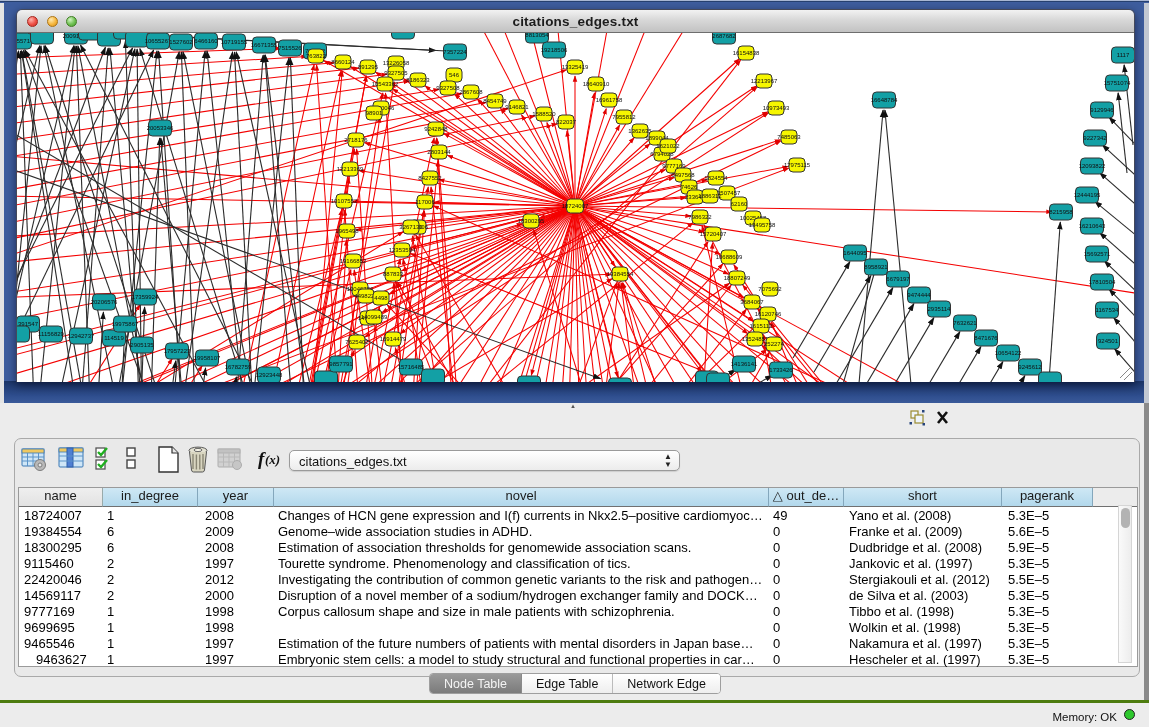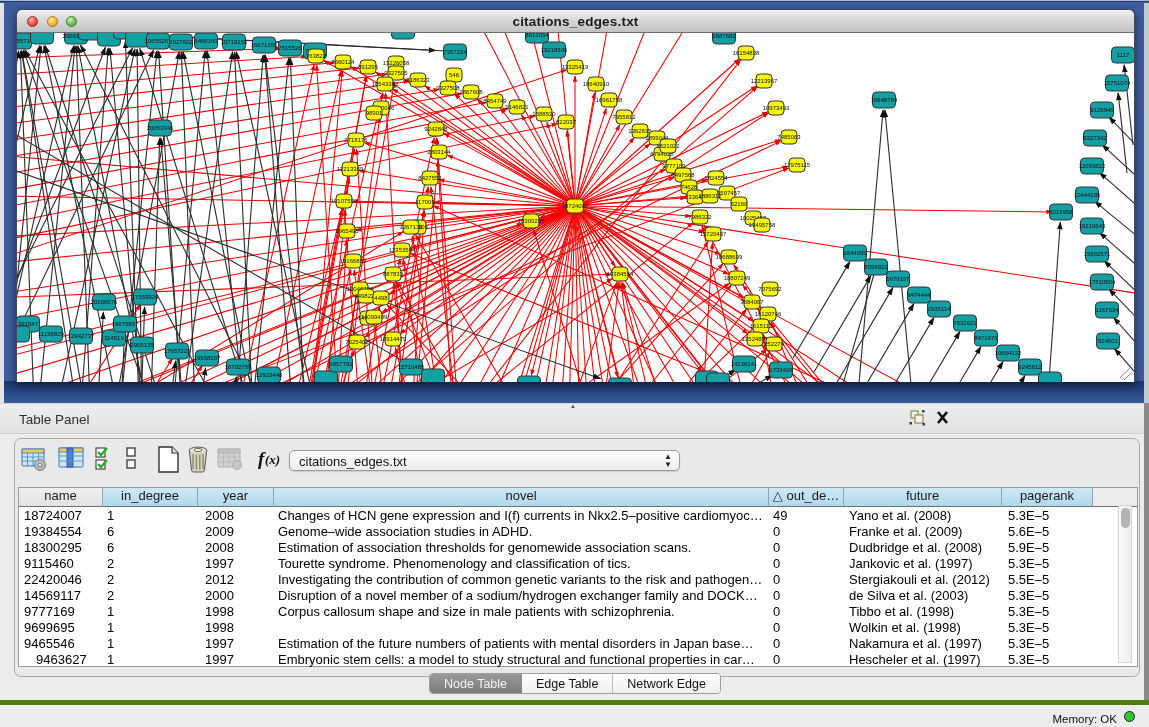--- a/index.html
+++ b/index.html
@@ -32,21 +32,21 @@
 .tr {position:absolute;left:0;width:1120px;height:16px;font-size:13px;color:#000}
 .tr span {position:absolute;top:1px;white-space:nowrap}
 #vsb {position:absolute;left:1118px;top:505px;width:14px;height:158px;background:linear-gradient(90deg,#fafafa,#ededed);border:1px solid #d5d5d5}
 #vsb .th {position:absolute;left:1.5px;top:2px;width:9px;height:20px;border-radius:5px;background:#b3b3b3}
 
 #tabs {position:absolute;left:429px;top:673px;height:21px;display:flex;border:1px solid #9e9e9e;border-radius:4px;overflow:hidden;background:#fff}
 #tabs .seg {height:100%;line-height:20px;font-size:12.5px;padding:0 14px;color:#111;background:linear-gradient(#ffffff,#eeeeee);border-right:1px solid #bbb}
 #tabs .seg.on {background:linear-gradient(#9a9a9a,#7b7b7b);color:#f4f4f4;border-right:1px solid #8a8a8a}
 #tabs .seg:last-child {border-right:none}
 
-#status {position:absolute;left:0;top:700px;width:1149px;height:27px;background:#ececec;border-top:5px solid #4d7c0f}
+#status {position:absolute;left:0;top:700px;width:1149px;height:27px;background:#ececec;border-top:3px solid #4d7c0f}
 #status .m {position:absolute;right:32px;top:8px;font-size:11.5px;color:#111}
 #status .dot {position:absolute;right:14px;top:6px;width:11px;height:11px;border-radius:50%;background:#2ec82e;border:1.5px solid #222}
 .paneicons {position:absolute;right:12px;top:410px;width:44px;height:16px}
 </style></head>
 <body>
 <div id="stage">
 <div id="desk">
   <div class="shadowband"></div>
   <div id="win">
     <div id="canvas">
@@ -618,23 +618,20 @@
           <div class="tl y"></div>
           <div class="tl g"></div>
       <div class="t">citations_edges.txt</div>
     </div>
   </div>
   <div id="lstrip"></div>
   <div id="rstrip"></div>
   <div id="topline"></div>
 </div>
 <div id="tp">
-  <div id="tphead">
-        <span class="lbl">Table Panel</span>
-      </div>
   <div style="position:absolute;left:566px;top:0px;width:14px;height:6px;font-size:7px;color:#555;text-align:center;line-height:6px">▴</div>
   <div id="rstrip2"></div>
   <div id="bigpanel"></div>
 </div>
 <svg class="paneicons" viewBox="0 0 44 16">
  <rect x="2" y="1" width="7" height="7" fill="#eef4fb" stroke="#9a8a30" stroke-width="1.2"></rect>
  <rect x="6" y="5" width="8" height="8" fill="#eef4fb" stroke="#9a8a30" stroke-width="1.2"></rect>
  <rect x="13" y="0" width="2.5" height="2.5" fill="#27447c"></rect>
       <rect x="0.5" y="12" width="2.5" height="2.5" fill="#27447c"></rect>
       <rect x="13.5" y="13" width="2.5" height="2.5" fill="#27447c"></rect>
@@ -688,21 +685,21 @@
 <div id="combo">
       <span class="ct">citations_edges.txt</span>
       <span class="ar">▲<br>▼</span>
     </div>
 <div id="table">
   <div class="hc" style="left:0;width:84px;background:linear-gradient(#efefef,#e2e2e2);border-right:1px solid #9aa">name</div>
   <div class="hc" style="left:84px;width:95px">in_degree</div>
   <div class="hc" style="left:179px;width:76px">year</div>
   <div class="hc" style="left:255px;width:495px">novel</div>
   <div class="hc" style="left:750px;width:75px">△ out_de…</div>
-  <div class="hc" style="left:825px;width:158px">future</div>
+  <div class="hc" style="left:825px;width:158px">short</div>
   <div class="hc" style="left:983px;width:91px">pagerank</div>
   <div class="hc" style="left:1074px;width:46px;background:#ececec;border-right:none"></div>
 </div>
 <div class="tr" style="top:507px">
       <span style="left:24px">18724007</span>
       <span style="left:107px">1</span>
       <span style="left:205px">2008</span>
       <span style="left:278px">Changes of HCN gene expression and I(f) currents in Nkx2.5–positive cardiomyoc…</span>
       <span style="left:773px">49</span>
       <span style="left:849px">Yano et al. (2008)</span>

